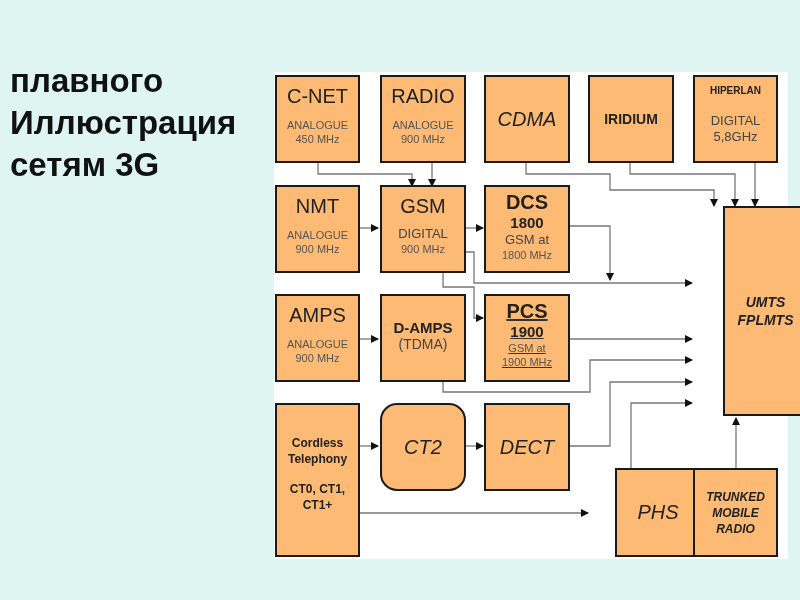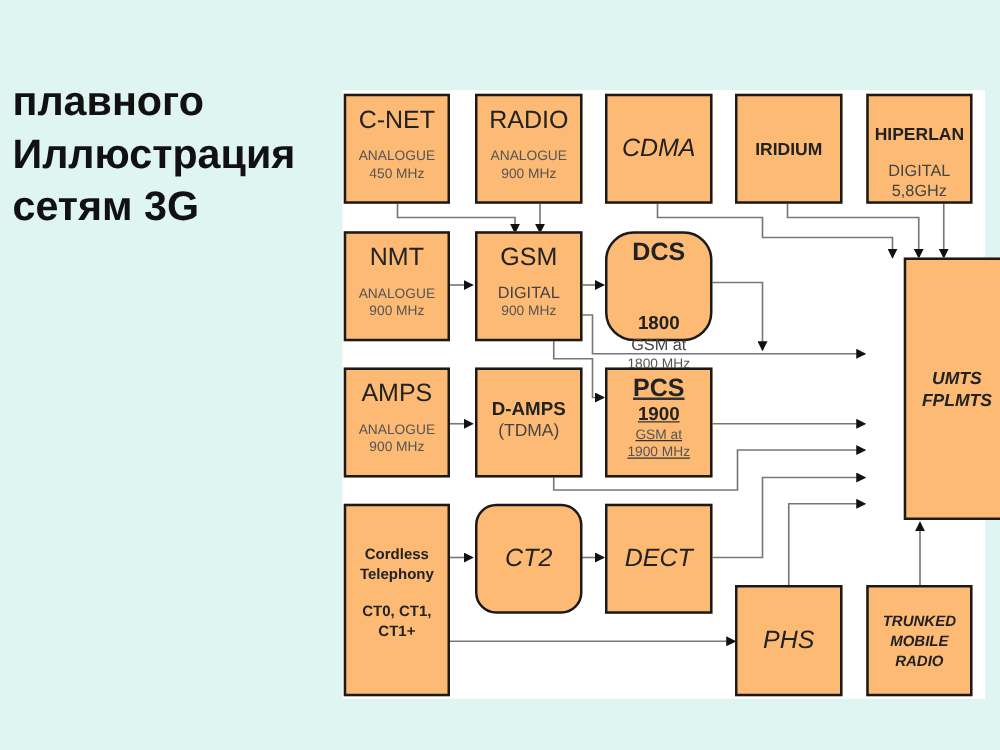--- a/index.html
+++ b/index.html
@@ -121,41 +121,41 @@
   <div class="small">ANALOGUE</div>
   <div class="small">900 MHz</div>
 </div>
 <div class="box center" style="left:484px;top:75px;width:86px;height:88px;">
   <div class="bigc">CDMA</div>
 </div>
 <div class="box" style="left:588px;top:75px;width:86px;height:88px;">
   <div class="mid bold" style="margin-top:34px;font-size:14px;">IRIDIUM</div>
 </div>
 <div class="box" style="left:693px;top:75px;width:85px;height:88px;">
-  <div class="mid bold" style="margin-top:22px;font-size:14px;">HIPERLAN</div>
+  <div class="mid bold" style="margin-top:6px;font-size:10px;">HIPERLAN</div>
   <div style="height:14px;"></div>
   <div class="mid">DIGITAL</div>
   <div class="mid">5,8GHz</div>
 </div>
 
 <div class="box" style="left:275px;top:185px;width:85px;height:88px;">
   <div class="big">NMT</div>
   <div class="gap"></div>
   <div class="small">ANALOGUE</div>
   <div class="small">900 MHz</div>
 </div>
 <div class="box" style="left:380px;top:185px;width:86px;height:88px;">
   <div class="big">GSM</div>
   <div style="height:8px;"></div>
   <div class="mid">DIGITAL</div>
   <div class="small">900 MHz</div>
 </div>
-<div class="box" style="left:484px;top:185px;width:86px;height:88px;border-radius:23px;">
+<div class="box" style="left:484px;top:185px;width:86px;height:88px;">
   <div class="bigc bold" style="margin-top:4px;">DCS</div>
-  <div class="mid bold" style="font-size:15px;line-height:18px;margin-top:36px;">1800</div>
+  <div class="mid bold" style="font-size:15px;line-height:18px;">1800</div>
   <div class="mid">GSM at</div>
   <div class="small">1800 MHz</div>
 </div>
 
 <div class="box center" style="left:723px;top:206px;width:85px;height:210px;">
   <div class="mid bold" style="font-size:14px;line-height:18px;">UMTS</div>
   <div class="mid bold" style="font-size:14px;line-height:18px;">FPLMTS</div>
 </div>
 
 <div class="box" style="left:275px;top:294px;width:85px;height:88px;">
@@ -181,20 +181,20 @@
   <div style="height:14px;"></div>
   <div class="mid bold" style="font-size:12px;">CT0, CT1,</div>
   <div class="mid bold" style="font-size:12px;">CT1+</div>
 </div>
 <div class="box center" style="left:380px;top:403px;width:86px;height:88px;border-radius:17px;">
   <div class="bigc">CT2</div>
 </div>
 <div class="box center" style="left:484px;top:403px;width:86px;height:88px;">
   <div class="bigc">DECT</div>
 </div>
-<div class="box center" style="left:588px;top:468px;width:86px;height:89px;">
+<div class="box center" style="left:615px;top:468px;width:86px;height:89px;">
   <div class="bigc">PHS</div>
 </div>
 <div class="box center" style="left:693px;top:468px;width:85px;height:89px;">
   <div class="mid bold" style="font-size:12px;">TRUNKED</div>
   <div class="mid bold" style="font-size:12px;">MOBILE</div>
   <div class="mid bold" style="font-size:12px;">RADIO</div>
 </div>
 
 </body></html>

